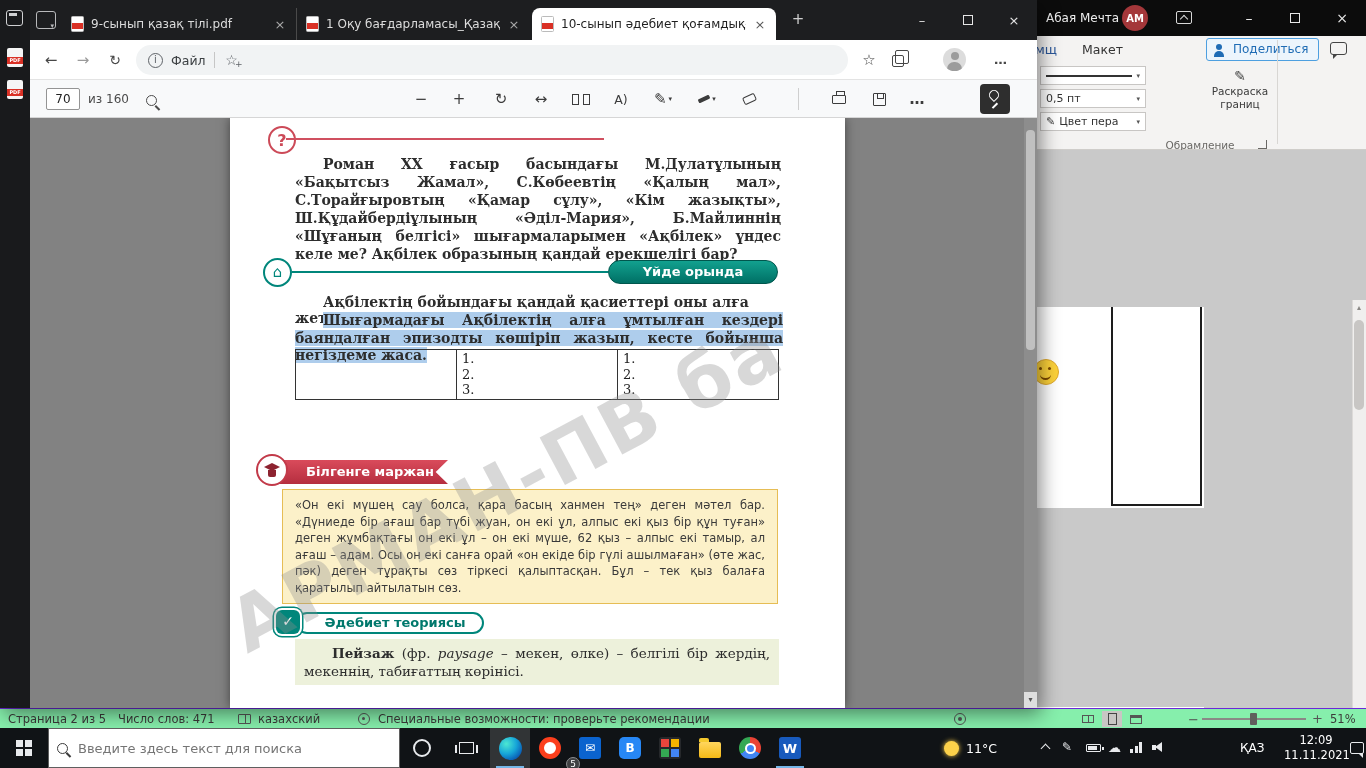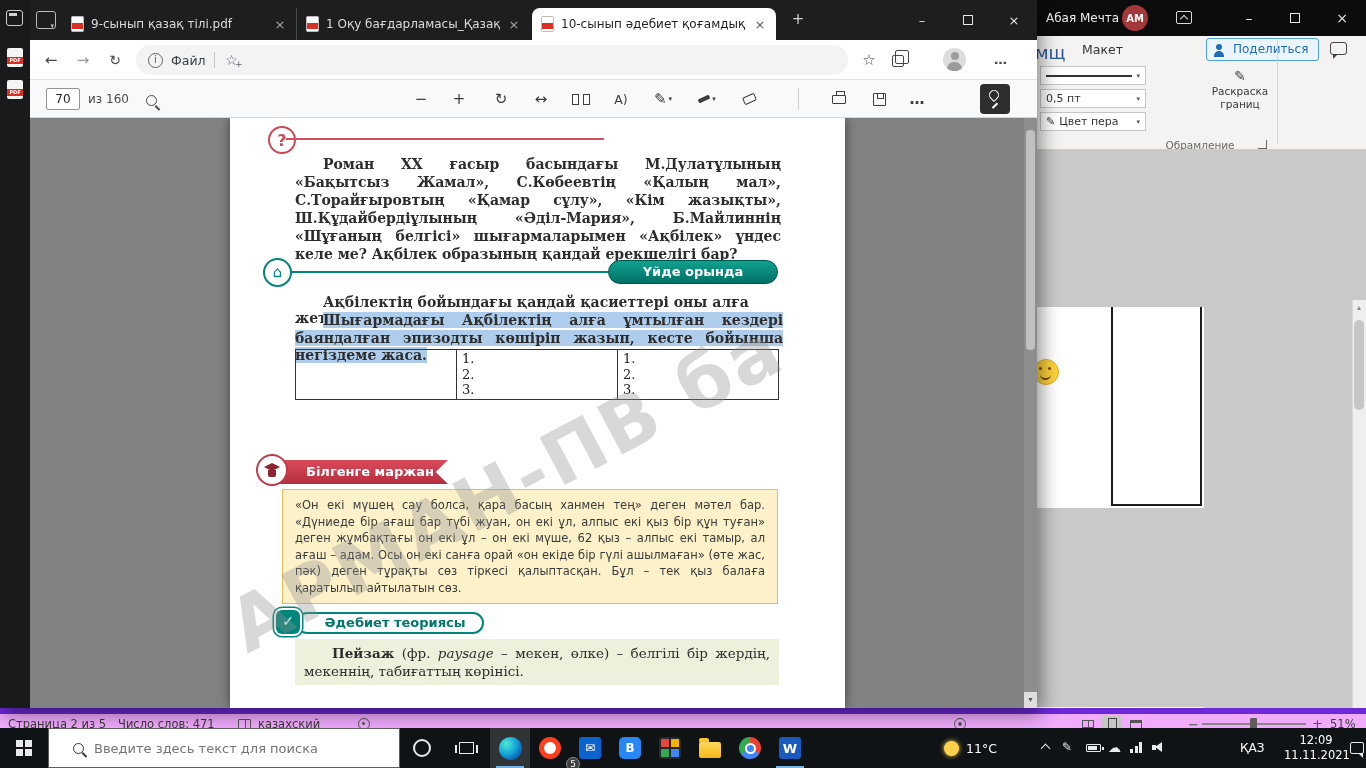--- a/index.html
+++ b/index.html
@@ -11,21 +11,21 @@
 .w-title{position:absolute;left:0;top:0;width:100%;height:36px;background:#0c0c0c}
 .w-user{position:absolute;left:1046px;top:11px;font-size:12px;color:#ededed;white-space:nowrap}
 .w-avatar{position:absolute;left:1122px;top:5px;width:26px;height:26px;border-radius:50%;background:#a4373a;color:#fff;font-size:10px;font-weight:bold;display:flex;align-items:center;justify-content:center}
 .w-ribbonopt{position:absolute;left:1176px;top:11px;width:16px;height:13px;border:1.5px solid #d8d8d8;border-radius:2px}
 .w-ribbonopt:after{content:"";position:absolute;left:4px;top:4px;width:5px;height:5px;border-left:1.5px solid #d8d8d8;border-top:1.5px solid #d8d8d8;transform:rotate(45deg)}
 .wc{position:absolute;top:0;width:46px;height:36px;display:flex;align-items:center;justify-content:center;color:#e8e8e8;font-size:14px}
 .w-min{left:1226px}.w-max{left:1272px}.w-close{left:1318px;width:48px}
 .maxbox{width:10px;height:10px;border:1.3px solid #e8e8e8;display:inline-block}
 
 .w-ribbon{position:absolute;left:0;top:36px;width:100%;height:114px;background:#f4f3f2;border-bottom:1px solid #cfcdca}
-.w-tabcut{position:absolute;left:1035px;top:6px;font-size:18px;color:#2b579a}
+.w-tabcut{position:absolute;left:1035px;top:6px;font-size:13px;color:#2b579a}
 .w-tablay{position:absolute;left:1082px;top:6px;font-size:12.5px;color:#333}
 .w-share{position:absolute;left:1206px;top:2px;height:23px;padding:0 10px 0 26px;border:1px solid #4d9fe0;border-radius:3px;background:#edf5fc;color:#1f6cb5;font-size:12px;line-height:21px;white-space:nowrap}
 .w-share:before{content:"";position:absolute;left:9px;top:5px;width:6px;height:6px;border-radius:50%;background:#1f6cb5}
 .w-share:after{content:"";position:absolute;left:7px;top:12px;width:10px;height:6px;border-radius:5px 5px 0 0;background:#1f6cb5}
 .w-comment{position:absolute;left:1330px;top:6px;width:17px;height:13px;border:1.5px solid #444;border-radius:3px}
 .w-comment:after{content:"";position:absolute;left:2px;bottom:-5px;width:0;height:0;border-left:5px solid #444;border-bottom:5px solid transparent}
 .w-combo{position:absolute;width:106px;height:19px;background:#fff;border:1px solid #c8c6c4;display:flex;align-items:center;gap:4px;padding:0 5px;font-size:11px;color:#333}
 .w-c1{left:1040px;top:30px}.w-c2{left:1040px;top:53px}.w-c3{left:1040px;top:76px}
 .lineprev{flex:1;height:2px;background:#333}
 .cchev{font-size:7px;color:#555;margin-left:auto}
@@ -46,21 +46,21 @@
 .w-smiley{position:absolute;left:1033px;top:209px;width:26px;height:26px;border-radius:50%;background:#fdd23a;border:1px solid #e0a92f}
 .w-smiley:before{content:"";position:absolute;left:5px;top:7px;width:3px;height:3px;border-radius:50%;background:#7c4a00;box-shadow:9px 0 0 #7c4a00}
 .w-smiley:after{content:"";position:absolute;left:6px;top:11px;width:11px;height:7px;border-bottom:2px solid #7c4a00;border-radius:0 0 8px 8px}
 .w-page2{position:absolute;left:1030px;top:557px;width:174px;height:138px;background:#fff}
 .w-cell2{position:absolute;left:1111px;top:560px;width:91px;height:133px;border:2px solid #1d1d1d}
 .w-scroll{position:absolute;left:1352px;top:150px;width:14px;height:558px;background:#f0efee;border-left:1px solid #dcdad8}
 .w-sthumb{position:absolute;left:1354px;top:170px;width:10px;height:90px;background:#c8c6c4;border-radius:5px}
 .w-sarr{position:absolute;left:1352px;width:14px;height:14px;font-size:8px;color:#8a8886;text-align:center;line-height:14px}
 .w-sup{top:151px}
 
-.w-status{position:absolute;left:0;top:708px;width:1366px;height:20px;background:#f0abfc;border-top:6px solid #6d28d9;font-size:11.5px;color:#3b3a39}
+.w-status{position:absolute;left:0;top:708px;width:1366px;height:20px;background:#86efac;border-top:1px solid #6d28d9;font-size:11.5px;color:#3b3a39}
 .w-status span{position:absolute;white-space:nowrap}
 .s-page{left:8px;top:3px}.s-words{left:118px;top:3px}.s-lang{left:258px;top:3px}.s-acc{left:378px;top:3px}.s-focus{left:972px;top:20px}.s-zoom{left:1330px;top:3px}
 .s-langic{position:absolute;left:238px;top:5px;width:13px;height:10px;border:1.3px solid #555;border-radius:1px}
 .s-langic:after{content:"";position:absolute;left:50%;top:0;width:1.2px;height:100%;background:#555}
 .s-accic{position:absolute;left:358px;top:4px;width:12px;height:12px;border:1.3px solid #555;border-radius:50%}
 .s-accic:after{content:"";position:absolute;left:3.2px;top:2.5px;width:3px;height:3px;border-radius:50%;background:#555}
 .s-focic{position:absolute;left:954px;top:4px;width:12px;height:12px;border:1.3px solid #555;border-radius:50%}
 .s-focic:after{content:"";position:absolute;left:2.6px;top:2.6px;width:4.5px;height:4.5px;border-radius:50%;background:#555}
 .s-view{position:absolute;top:2px;width:20px;height:16px;display:flex;align-items:center;justify-content:center}
 .s-v1{left:1078px}.s-v2{left:1102px;background:#c8c6c4}.s-v3{left:1126px}
@@ -173,21 +173,21 @@
 .b-pill4{position:absolute;left:66px;top:494px;width:188px;height:22px;background:#fff;border:2px solid #00867b;border-radius:12px;color:#00786c;font-size:13px;font-weight:bold;line-height:18px;text-align:center;padding-left:10px}
 .gbox{position:absolute;left:65px;top:521px;width:484px;height:46px;background:#edf1db;padding:5px 9px;font-size:13.5px;line-height:18px;color:#2d2d2d;text-align:justify;text-indent:28px;font-family:"DejaVu Serif",serif}
 .gbox .bt{font-weight:bold}
 .gbox .it{font-style:italic}
 
 
 .taskbar{position:absolute;left:0;top:728px;width:1366px;height:40px;background:#101316;z-index:10}
 .tb-start{position:absolute;left:0;top:0;width:48px;height:40px;display:flex;align-items:center;justify-content:center}
 .winlogo{display:grid;grid-template-columns:7px 7px;grid-template-rows:7px 7px;gap:1.6px}
 .winlogo span{background:#e8eaed}
-.tb-search{position:absolute;left:48px;top:0;width:352px;height:40px;background:#fff;border:1px solid #5f5f5f;display:flex;align-items:center;gap:10px;padding:0 24px}
+.tb-search{position:absolute;left:48px;top:0;width:352px;height:40px;background:#fff;border:1px solid #5f5f5f;display:flex;align-items:center;gap:10px;padding:0 8px}
 .tb-search .mag{border-color:#3b3b3b}
 .tb-search .mag:after{background:#3b3b3b}
 .tb-search input{border:none;outline:none;font-size:13px;color:#333;flex:1;background:transparent;font-family:inherit}
 .tb-btn{position:absolute;top:0;width:44px;height:40px;display:flex;align-items:center;justify-content:center}
 .tb-cort{left:400px}.tb-tview{left:444px}
 .cring{width:18px;height:18px;border:2px solid #e8eaed;border-radius:50%}
 .tv{width:15px;height:12px;border:1.6px solid #e8eaed;position:relative}
 .tv:before{content:"";position:absolute;left:-5px;top:2px;width:2px;height:8px;background:#e8eaed}
 .tv:after{content:"";position:absolute;right:-5px;top:2px;width:2px;height:8px;background:#e8eaed}
 .tb-app{position:absolute;top:0;width:40px;height:40px;display:flex;align-items:center;justify-content:center}
@@ -282,20 +282,21 @@
       <div class="w-sthumb"></div>
 
     </div>
 
     <div class="w-status">
       <span class="s-page">Страница 2 из 5</span>
       <span class="s-words">Число слов: 471</span>
       <span class="s-langic"></span>
       <span class="s-lang">казахский</span>
       <span class="s-accic"></span>
+      <span class="s-acc">Специальные возможности: проверьте рекомендации</span>
       <span class="s-focic"></span>
       <span class="s-focus">Фокусировка</span>
       <span class="s-view s-v1">
           <span class="vb"></span>
         </span>
       <span class="s-view s-v2">
           <span class="vp"></span>
         </span>
       <span class="s-view s-v3">
           <span class="vw"></span>

